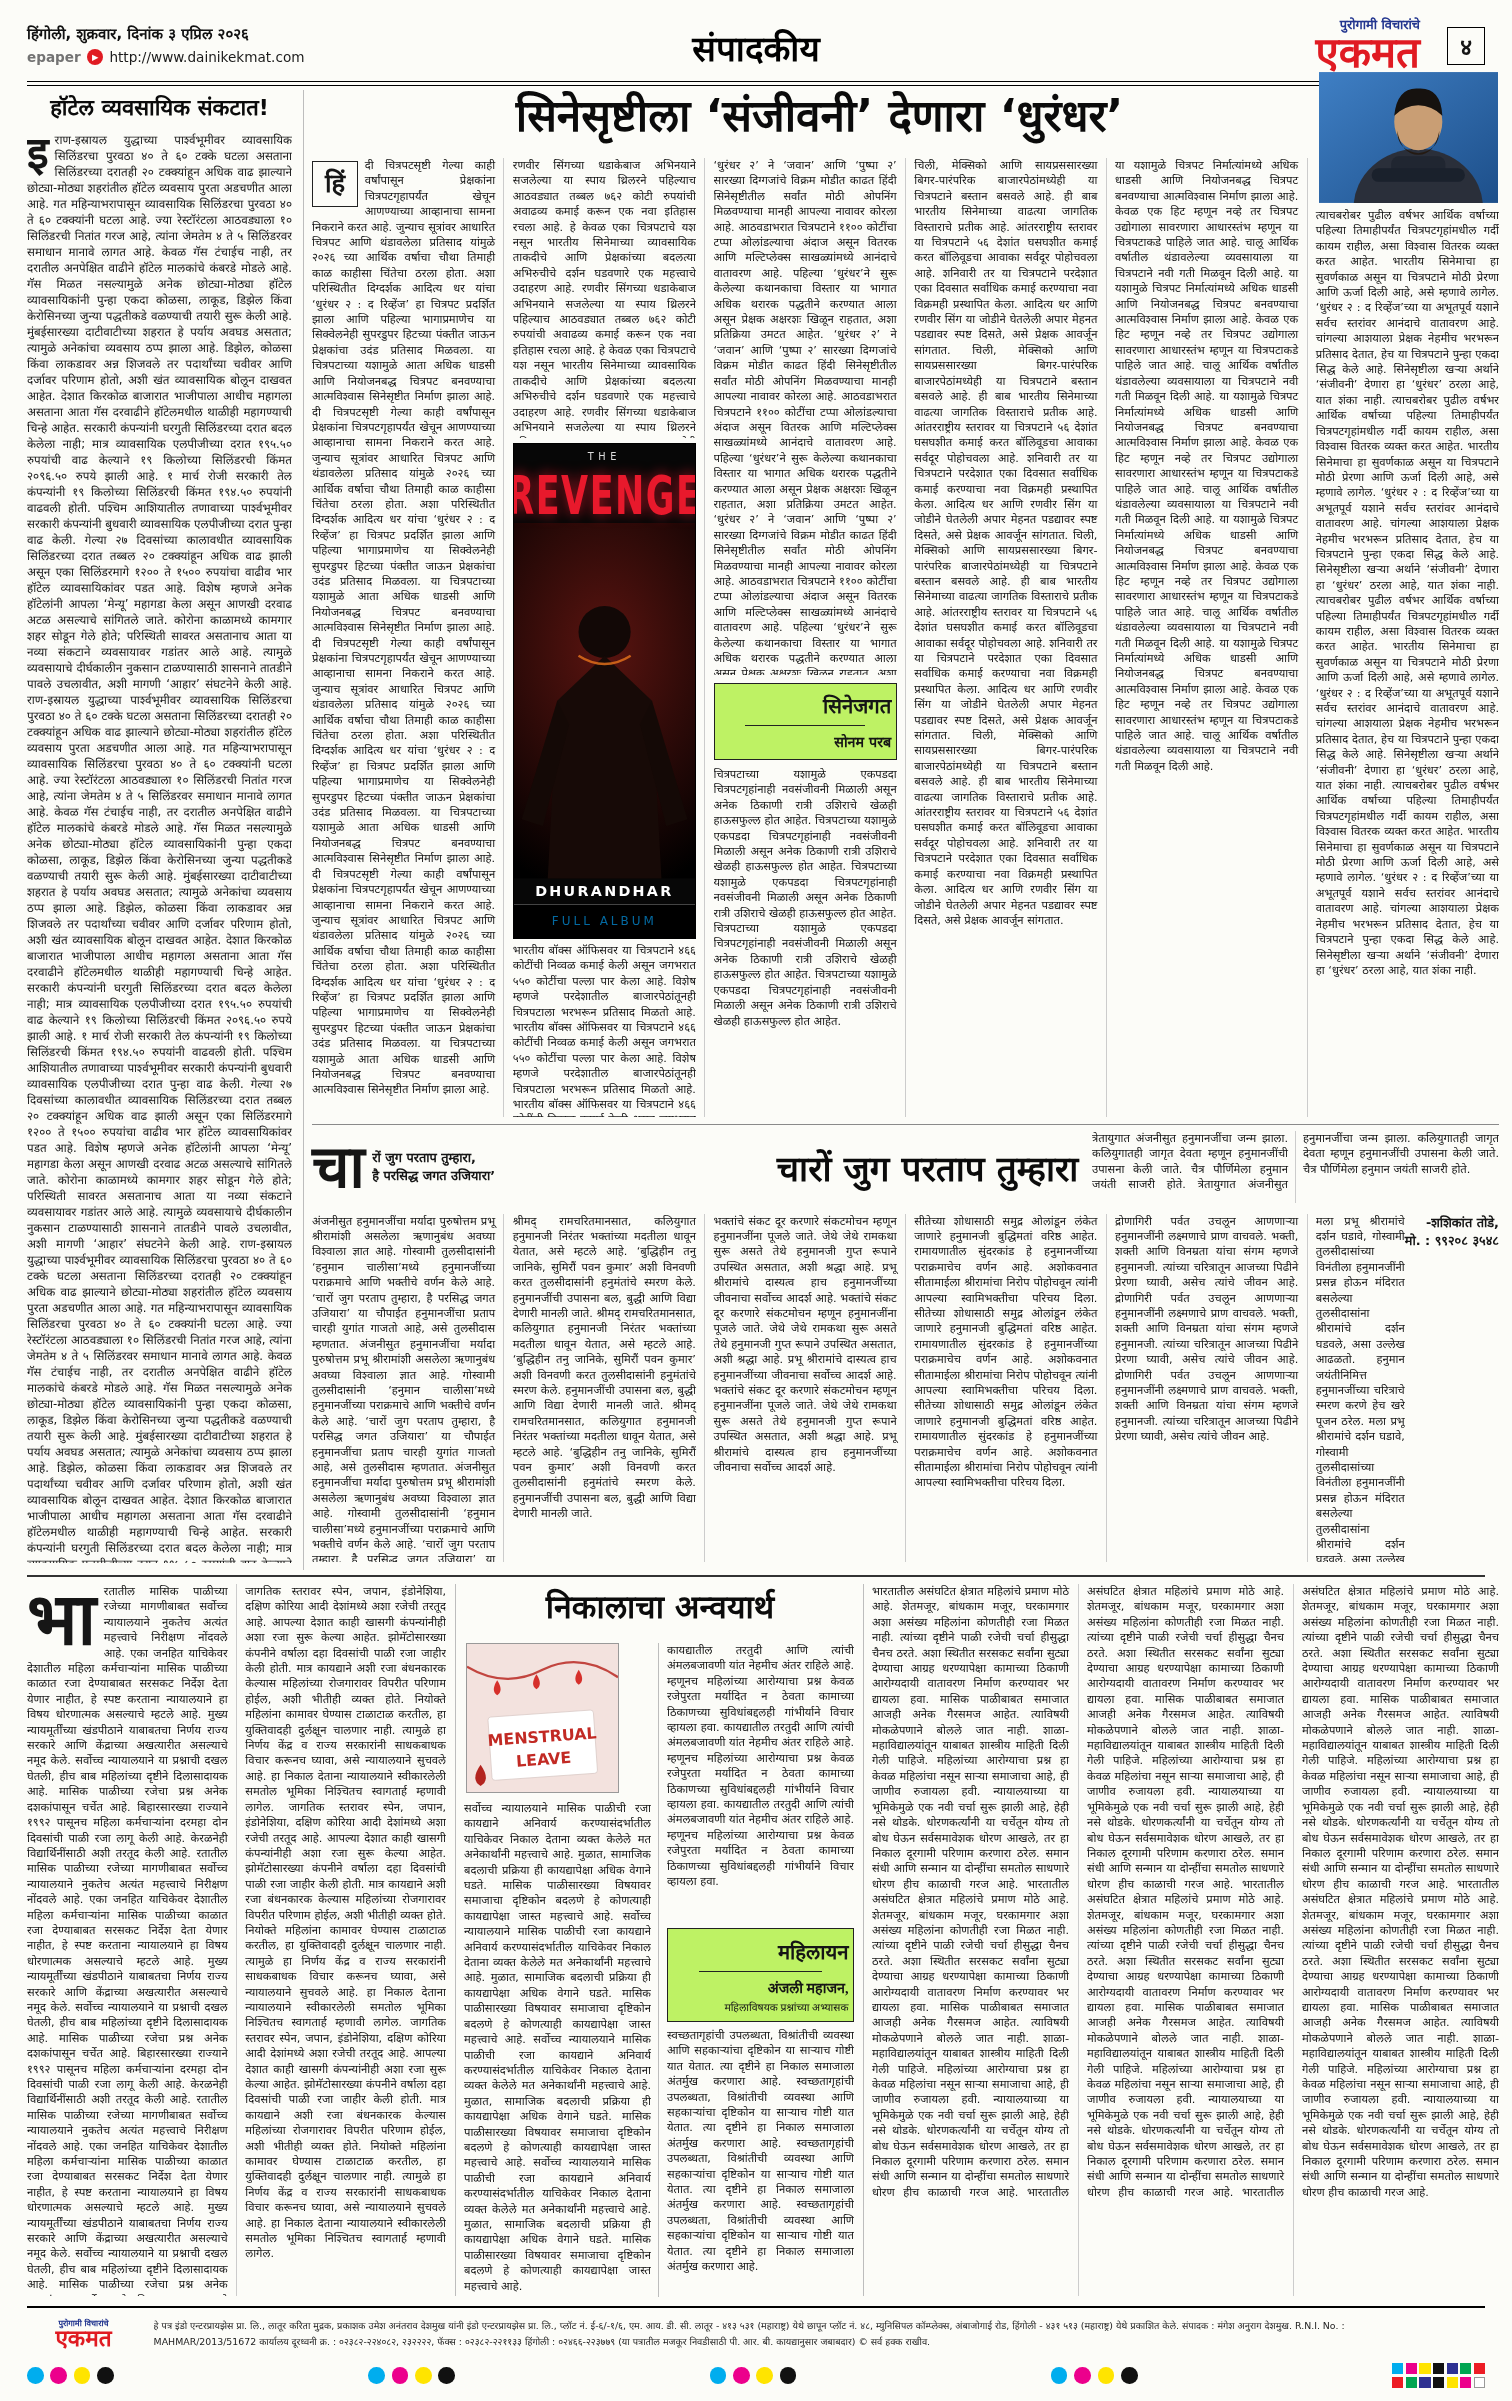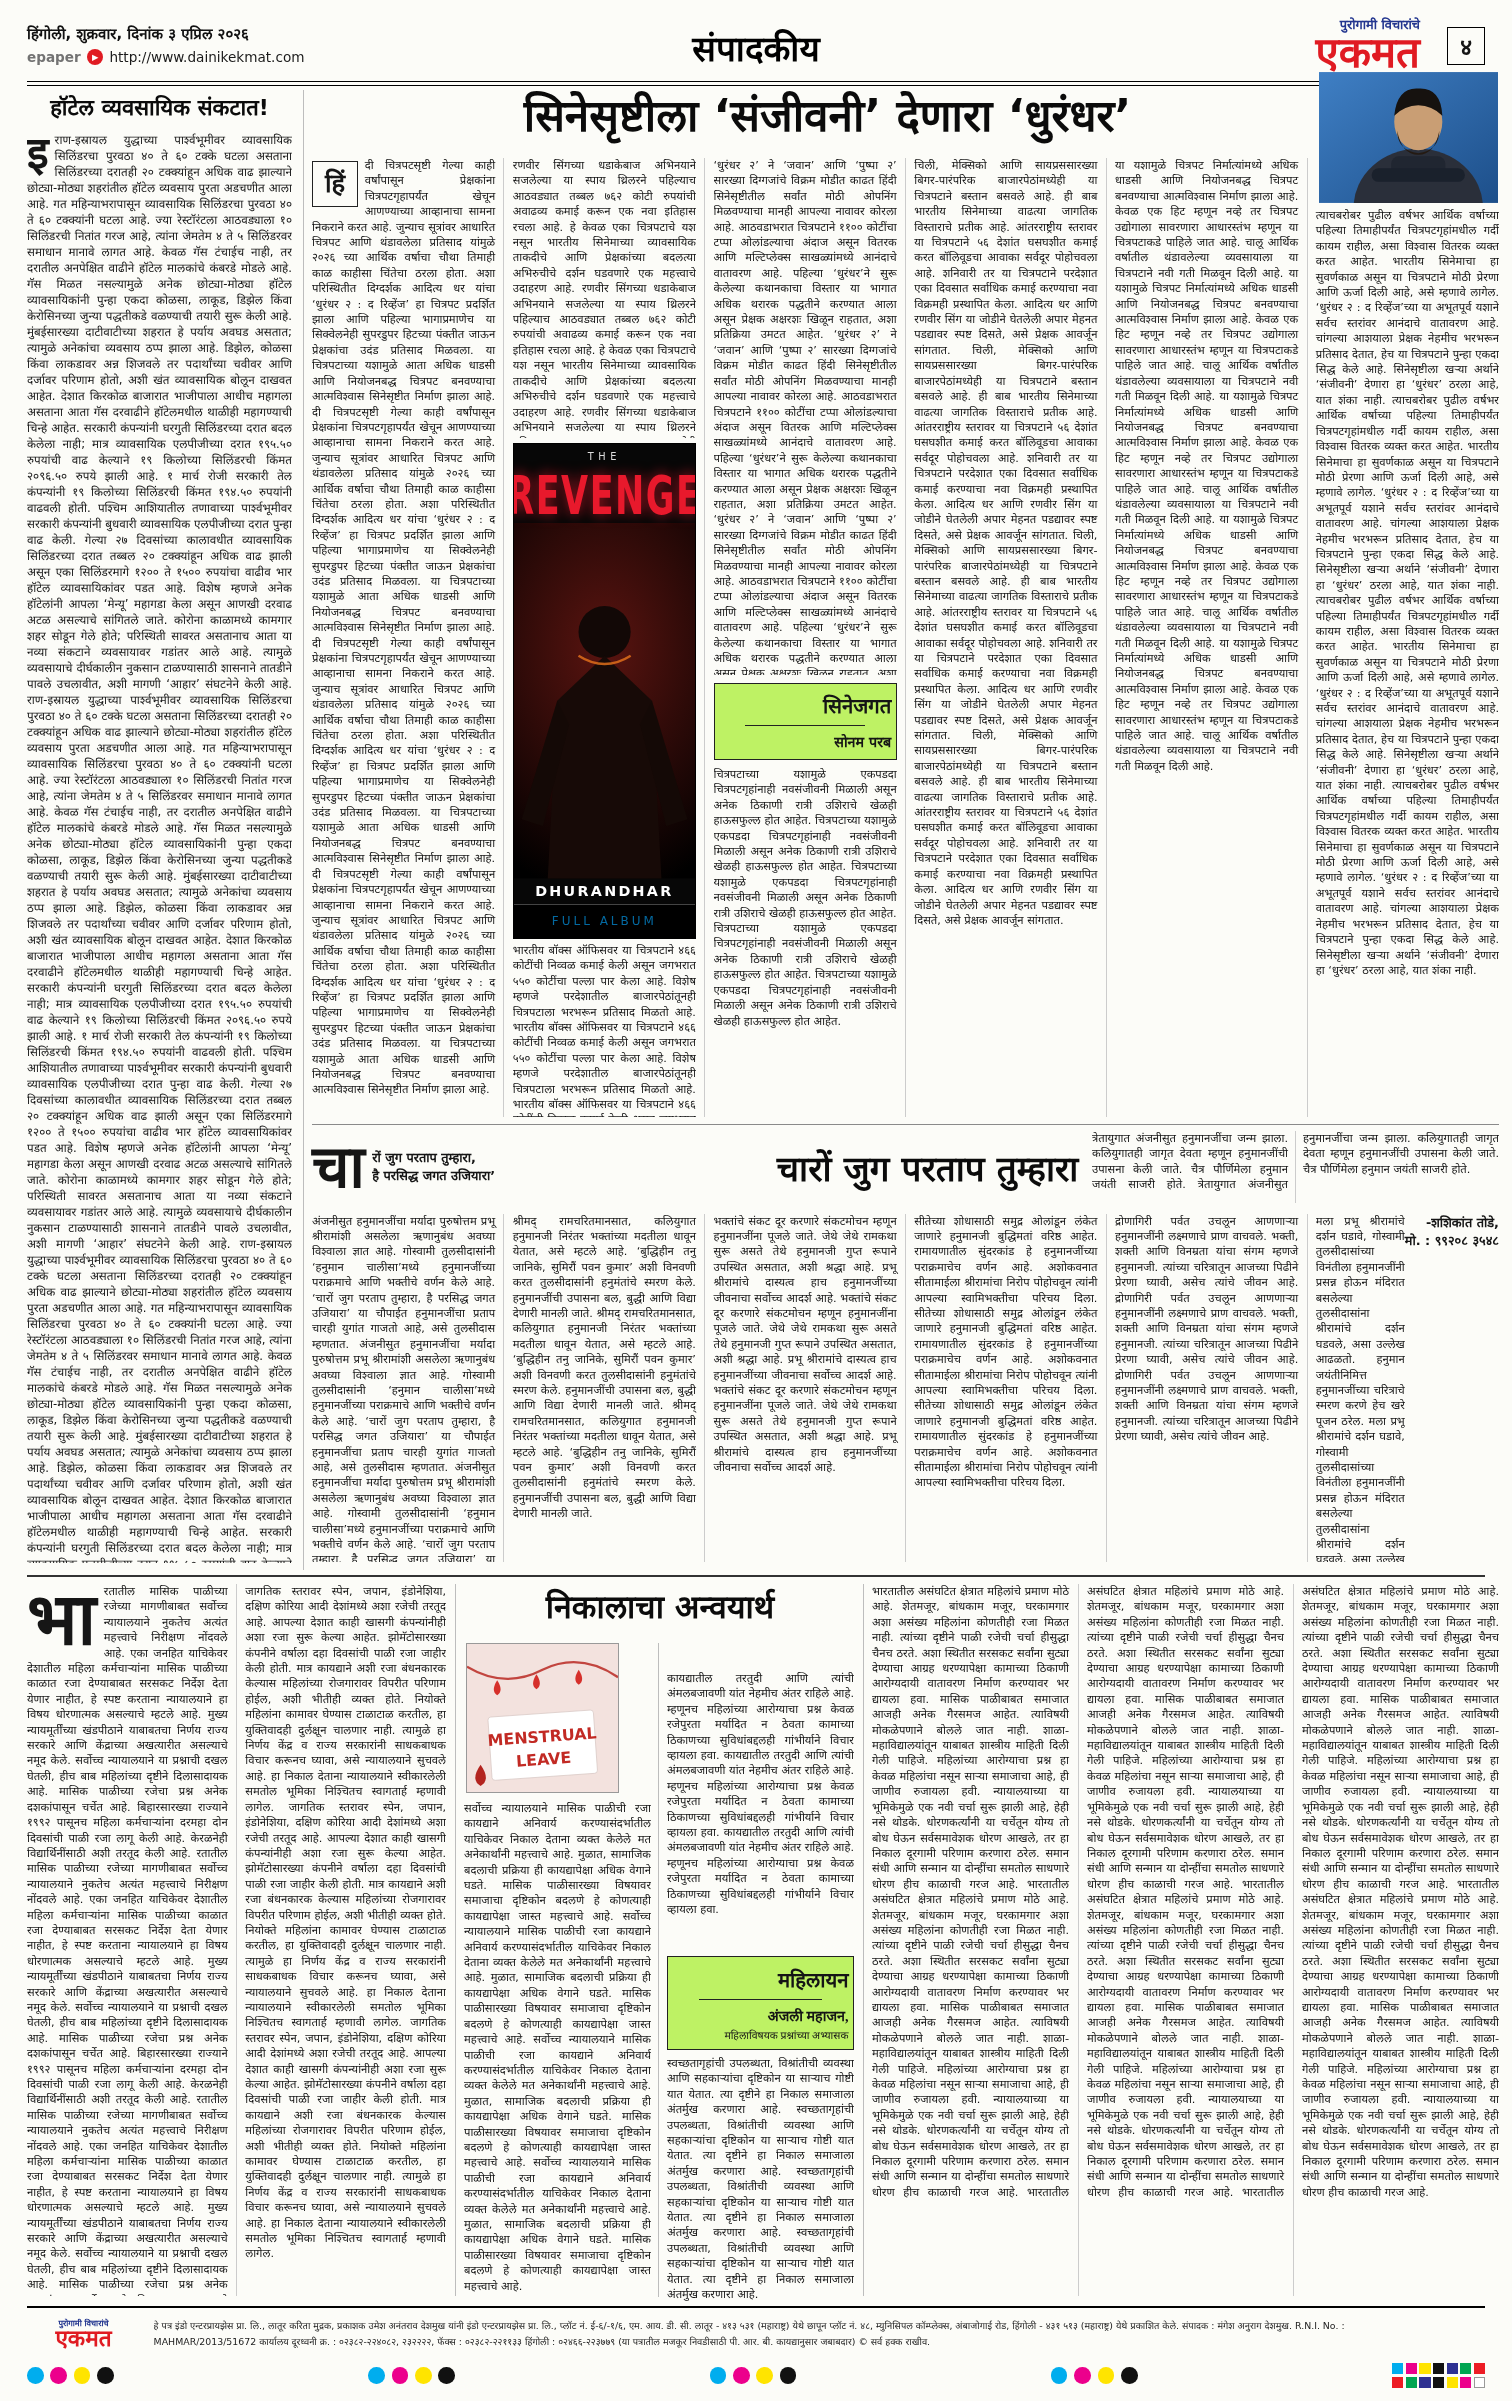--- a/index.html
+++ b/index.html
@@ -95,21 +95,21 @@
   <div class="abs hrule" style="left:27px;top:81px;width:1458px;"></div>
 
   <div class="abs" style="left:27px;top:93px;width:265px;height:1474px;">
     <div class="headline" style="font-size:22px;line-height:30px;margin-bottom:9px;">हॉटेल व्यवसायिक संकटात!</div>
     <div class="body-txt hotel-body" style="height:1431px;">
       <span class="dropcap-plain">इ</span><span>राण-इस्रायल युद्धाच्या पार्श्वभूमीवर व्यावसायिक सिलिंडरचा पुरवठा ४० ते ६० टक्के घटला असताना सिलिंडरच्या दरातही २० टक्क्यांहून अधिक वाढ झाल्याने छोट्या-मोठ्या शहरांतील हॉटेल व्यवसाय पुरता अडचणीत आला आहे. गत महिन्याभरापासून व्यावसायिक सिलिंडरचा पुरवठा ४० ते ६० टक्क्यांनी घटला आहे. ज्या रेस्टॉरंटला आठवड्याला १० सिलिंडरची नितांत गरज आहे, त्यांना जेमतेम ४ ते ५ सिलिंडरवर समाधान मानावे लागत आहे. केवळ गॅस टंचाईच नाही, तर दरातील अनपेक्षित वाढीने हॉटेल मालकांचे कंबरडे मोडले आहे. गॅस मिळत नसल्यामुळे अनेक छोट्या-मोठ्या हॉटेल व्यावसायिकांनी पुन्हा एकदा कोळसा, लाकूड, डिझेल किंवा केरोसिनच्या जुन्या पद्धतीकडे वळण्याची तयारी सुरू केली आहे. मुंबईसारख्या दाटीवाटीच्या शहरात हे पर्याय अवघड असतात; त्यामुळे अनेकांचा व्यवसाय ठप्प झाला आहे. डिझेल, कोळसा किंवा लाकडावर अन्न शिजवले तर पदार्थांच्या चवीवर आणि दर्जावर परिणाम होतो, अशी खंत व्यावसायिक बोलून दाखवत आहेत. देशात किरकोळ बाजारात भाजीपाला आधीच महागला असताना आता गॅस दरवाढीने हॉटेलमधील थाळीही महागण्याची चिन्हे आहेत. सरकारी कंपन्यांनी घरगुती सिलिंडरच्या दरात बदल केलेला नाही; मात्र व्यावसायिक एलपीजीच्या दरात १९५.५० रुपयांची वाढ केल्याने १९ किलोच्या सिलिंडरची किंमत २०९६.५० रुपये झाली आहे. १ मार्च रोजी सरकारी तेल कंपन्यांनी १९ किलोच्या सिलिंडरची किंमत १९४.५० रुपयांनी वाढवली होती. पश्चिम आशियातील तणावाच्या पार्श्वभूमीवर सरकारी कंपन्यांनी बुधवारी व्यावसायिक एलपीजीच्या दरात पुन्हा वाढ केली. गेल्या २७ दिवसांच्या कालावधीत व्यावसायिक सिलिंडरच्या दरात तब्बल २० टक्क्यांहून अधिक वाढ झाली असून एका सिलिंडरमागे १२०० ते १५०० रुपयांचा वाढीव भार हॉटेल व्यावसायिकांवर पडत आहे. विशेष म्हणजे अनेक हॉटेलांनी आपला ‘मेन्यू’ महागडा केला असून आणखी दरवाढ अटळ असल्याचे सांगितले जाते. कोरोना काळामध्ये कामगार शहर सोडून गेले होते; परिस्थिती सावरत असतानाच आता या नव्या संकटाने व्यवसायावर गडांतर आले आहे. त्यामुळे व्यवसायाचे दीर्घकालीन नुकसान टाळण्यासाठी शासनाने तातडीने पावले उचलावीत, अशी मागणी ‘आहार’ संघटनेने केली आहे. राण-इस्रायल युद्धाच्या पार्श्वभूमीवर व्यावसायिक सिलिंडरचा पुरवठा ४० ते ६० टक्के घटला असताना सिलिंडरच्या दरातही २० टक्क्यांहून अधिक वाढ झाल्याने छोट्या-मोठ्या शहरांतील हॉटेल व्यवसाय पुरता अडचणीत आला आहे. गत महिन्याभरापासून व्यावसायिक सिलिंडरचा पुरवठा ४० ते ६० टक्क्यांनी घटला आहे. ज्या रेस्टॉरंटला आठवड्याला १० सिलिंडरची नितांत गरज आहे, त्यांना जेमतेम ४ ते ५ सिलिंडरवर समाधान मानावे लागत आहे. केवळ गॅस टंचाईच नाही, तर दरातील अनपेक्षित वाढीने हॉटेल मालकांचे कंबरडे मोडले आहे. गॅस मिळत नसल्यामुळे अनेक छोट्या-मोठ्या हॉटेल व्यावसायिकांनी पुन्हा एकदा कोळसा, लाकूड, डिझेल किंवा केरोसिनच्या जुन्या पद्धतीकडे वळण्याची तयारी सुरू केली आहे. मुंबईसारख्या दाटीवाटीच्या शहरात हे पर्याय अवघड असतात; त्यामुळे अनेकांचा व्यवसाय ठप्प झाला आहे. डिझेल, कोळसा किंवा लाकडावर अन्न शिजवले तर पदार्थांच्या चवीवर आणि दर्जावर परिणाम होतो, अशी खंत व्यावसायिक बोलून दाखवत आहेत. देशात किरकोळ बाजारात भाजीपाला आधीच महागला असताना आता गॅस दरवाढीने हॉटेलमधील थाळीही महागण्याची चिन्हे आहेत. सरकारी कंपन्यांनी घरगुती सिलिंडरच्या दरात बदल केलेला नाही; मात्र व्यावसायिक एलपीजीच्या दरात १९५.५० रुपयांची वाढ केल्याने १९ किलोच्या सिलिंडरची किंमत २०९६.५० रुपये झाली आहे. १ मार्च रोजी सरकारी तेल कंपन्यांनी १९ किलोच्या सिलिंडरची किंमत १९४.५० रुपयांनी वाढवली होती. पश्चिम आशियातील तणावाच्या पार्श्वभूमीवर सरकारी कंपन्यांनी बुधवारी व्यावसायिक एलपीजीच्या दरात पुन्हा वाढ केली. गेल्या २७ दिवसांच्या कालावधीत व्यावसायिक सिलिंडरच्या दरात तब्बल २० टक्क्यांहून अधिक वाढ झाली असून एका सिलिंडरमागे १२०० ते १५०० रुपयांचा वाढीव भार हॉटेल व्यावसायिकांवर पडत आहे. विशेष म्हणजे अनेक हॉटेलांनी आपला ‘मेन्यू’ महागडा केला असून आणखी दरवाढ अटळ असल्याचे सांगितले जाते. कोरोना काळामध्ये कामगार शहर सोडून गेले होते; परिस्थिती सावरत असतानाच आता या नव्या संकटाने व्यवसायावर गडांतर आले आहे. त्यामुळे व्यवसायाचे दीर्घकालीन नुकसान टाळण्यासाठी शासनाने तातडीने पावले उचलावीत, अशी मागणी ‘आहार’ संघटनेने केली आहे. राण-इस्रायल युद्धाच्या पार्श्वभूमीवर व्यावसायिक सिलिंडरचा पुरवठा ४० ते ६० टक्के घटला असताना सिलिंडरच्या दरातही २० टक्क्यांहून अधिक वाढ झाल्याने छोट्या-मोठ्या शहरांतील हॉटेल व्यवसाय पुरता अडचणीत आला आहे. गत महिन्याभरापासून व्यावसायिक सिलिंडरचा पुरवठा ४० ते ६० टक्क्यांनी घटला आहे. ज्या रेस्टॉरंटला आठवड्याला १० सिलिंडरची नितांत गरज आहे, त्यांना जेमतेम ४ ते ५ सिलिंडरवर समाधान मानावे लागत आहे. केवळ गॅस टंचाईच नाही, तर दरातील अनपेक्षित वाढीने हॉटेल मालकांचे कंबरडे मोडले आहे. गॅस मिळत नसल्यामुळे अनेक छोट्या-मोठ्या हॉटेल व्यावसायिकांनी पुन्हा एकदा कोळसा, लाकूड, डिझेल किंवा केरोसिनच्या जुन्या पद्धतीकडे वळण्याची तयारी सुरू केली आहे. मुंबईसारख्या दाटीवाटीच्या शहरात हे पर्याय अवघड असतात; त्यामुळे अनेकांचा व्यवसाय ठप्प झाला आहे. डिझेल, कोळसा किंवा लाकडावर अन्न शिजवले तर पदार्थांच्या चवीवर आणि दर्जावर परिणाम होतो, अशी खंत व्यावसायिक बोलून दाखवत आहेत. देशात किरकोळ बाजारात भाजीपाला आधीच महागला असताना आता गॅस दरवाढीने हॉटेलमधील थाळीही महागण्याची चिन्हे आहेत. सरकारी कंपन्यांनी घरगुती सिलिंडरच्या दरात बदल केलेला नाही; मात्र व्यावसायिक एलपीजीच्या दरात १९५.५० रुपयांची वाढ केल्याने १९ किलोच्या सिलिंडरची किंमत २०९६.५० रुपये झाली आहे. १ मार्च रोजी सरकारी तेल कंपन्यांनी १९ किलोच्या सिलिंडरची किंमत १९४.५० रुपयांनी वाढवली होती. पश्चिम आशियातील तणावाच्या पार्श्वभूमीवर सरकारी कंपन्यांनी बुधवारी व्यावसायिक एलपीजीच्या दरात पुन्हा वाढ केली. गेल्या २७ दिवसांच्या कालावधीत व्यावसायिक सिलिंडरच्या दरात तब्बल २० टक्क्यांहून अधिक वाढ झाली असून एका सिलिंडरमागे १२०० ते १५०० रुपयांचा वाढीव भार हॉटेल व्यावसायिकांवर पडत आहे. विशेष म्हणजे अनेक हॉटेलांनी आपला ‘मेन्यू’ महागडा केला असून आणखी दरवाढ अटळ असल्याचे सांगितले जाते. कोरोना काळामध्ये कामगार शहर सोडून गेले होते; परिस्थिती सावरत असतानाच आता या नव्या संकटाने व्यवसायावर गडांतर आले आहे. त्यामुळे व्यवसायाचे दीर्घकालीन नुकसान टाळण्यासाठी शासनाने तातडीने पावले उचलावीत, अशी मागणी ‘आहार’ संघटनेने केली आहे.</span>
     </div>
   </div>
   <div class="abs vline" style="left:303px;top:90px;height:1480px;"></div>
 
-  <div class="abs headline" style="left:328px;top:84px;width:999px;height:66px;font-size:44px;line-height:63px;">सिनेसृष्टीला ‘संजीवनी’ देणारा ‘धुरंधर’</div>
+  <div class="abs headline" style="left:320px;top:84px;width:999px;height:66px;font-size:44px;line-height:63px;">सिनेसृष्टीला ‘संजीवनी’ देणारा ‘धुरंधर’</div>
 
   <div class="abs" style="left:1319px;top:72px;width:179px;height:131px;">
     <svg width="179" height="131" viewBox="0 0 238 174">
       <defs>
         <linearGradient id="phbg" x1="0" y1="0" x2="1" y2="1">
           <stop offset="0" stop-color="#3f7fc4"></stop>
             <stop offset="1" stop-color="#1d4f8a"></stop>
         </linearGradient>
       </defs>
       <rect width="238" height="174" fill="url(#phbg)"></rect>
@@ -217,21 +217,21 @@
         </g>
         <g transform="rotate(-4 100 130)">
           <rect x="30" y="92" width="140" height="84" rx="4" fill="#ffffff" stroke="#d8c9c5"></rect>
           <text x="100" y="130" text-anchor="middle" font-size="21" font-weight="bold" fill="#c22a24" font-family="DejaVu Sans, sans-serif">MENSTRUAL</text>
           <text x="100" y="160" text-anchor="middle" font-size="21" font-weight="bold" fill="#c22a24" font-family="DejaVu Sans, sans-serif">LEAVE</text>
         </g>
         <path d="M18 160 q-14 20 0 28 q14 -8 0 -28Z" fill="#b3241f"></path>
       </svg>
     </div>
     <div class="abs body-txt" style="left:0;top:217px;width:187px;height:495px;">सर्वोच्च न्यायालयाने मासिक पाळीची रजा कायद्याने अनिवार्य करण्यासंदर्भातील याचिकेवर निकाल देताना व्यक्त केलेले मत अनेकार्थांनी महत्त्वाचे आहे. मुळात, सामाजिक बदलाची प्रक्रिया ही कायद्यापेक्षा अधिक वेगाने घडते. मासिक पाळीसारख्या विषयावर समाजाचा दृष्टिकोन बदलणे हे कोणत्याही कायद्यापेक्षा जास्त महत्त्वाचे आहे. सर्वोच्च न्यायालयाने मासिक पाळीची रजा कायद्याने अनिवार्य करण्यासंदर्भातील याचिकेवर निकाल देताना व्यक्त केलेले मत अनेकार्थांनी महत्त्वाचे आहे. मुळात, सामाजिक बदलाची प्रक्रिया ही कायद्यापेक्षा अधिक वेगाने घडते. मासिक पाळीसारख्या विषयावर समाजाचा दृष्टिकोन बदलणे हे कोणत्याही कायद्यापेक्षा जास्त महत्त्वाचे आहे. सर्वोच्च न्यायालयाने मासिक पाळीची रजा कायद्याने अनिवार्य करण्यासंदर्भातील याचिकेवर निकाल देताना व्यक्त केलेले मत अनेकार्थांनी महत्त्वाचे आहे. मुळात, सामाजिक बदलाची प्रक्रिया ही कायद्यापेक्षा अधिक वेगाने घडते. मासिक पाळीसारख्या विषयावर समाजाचा दृष्टिकोन बदलणे हे कोणत्याही कायद्यापेक्षा जास्त महत्त्वाचे आहे. सर्वोच्च न्यायालयाने मासिक पाळीची रजा कायद्याने अनिवार्य करण्यासंदर्भातील याचिकेवर निकाल देताना व्यक्त केलेले मत अनेकार्थांनी महत्त्वाचे आहे. मुळात, सामाजिक बदलाची प्रक्रिया ही कायद्यापेक्षा अधिक वेगाने घडते. मासिक पाळीसारख्या विषयावर समाजाचा दृष्टिकोन बदलणे हे कोणत्याही कायद्यापेक्षा जास्त महत्त्वाचे आहे.</div>
-    <div class="abs" style="left:203px;top:59px;width:187px;height:654px;display:flex;flex-direction:column;margin-top:28px;">
+    <div class="abs" style="left:203px;top:59px;width:187px;height:654px;display:flex;flex-direction:column;">
       <div class="body-txt tblock" style="height:279px;">कायद्यातील तरतुदी आणि त्यांची अंमलबजावणी यांत नेहमीच अंतर राहिले आहे. म्हणूनच महिलांच्या आरोग्याचा प्रश्न केवळ रजेपुरता मर्यादित न ठेवता कामाच्या ठिकाणच्या सुविधांबद्दलही गांभीर्याने विचार व्हायला हवा. कायद्यातील तरतुदी आणि त्यांची अंमलबजावणी यांत नेहमीच अंतर राहिले आहे. म्हणूनच महिलांच्या आरोग्याचा प्रश्न केवळ रजेपुरता मर्यादित न ठेवता कामाच्या ठिकाणच्या सुविधांबद्दलही गांभीर्याने विचार व्हायला हवा. कायद्यातील तरतुदी आणि त्यांची अंमलबजावणी यांत नेहमीच अंतर राहिले आहे. म्हणूनच महिलांच्या आरोग्याचा प्रश्न केवळ रजेपुरता मर्यादित न ठेवता कामाच्या ठिकाणच्या सुविधांबद्दलही गांभीर्याने विचार व्हायला हवा.</div>
       <div class="colbox" style="margin:6px 0;font-family:Liberation Serif, serif;">
         <div class="cb-title">महिलायन</div>
         <div class="cb-sep"></div>
         <div class="cb-author">अंजली महाजन,</div>
         <div class="cb-desc">महिलाविषयक प्रश्नांच्या अभ्यासक</div>
       </div>
       <div class="body-txt tblock" style="flex:1;">स्वच्छतागृहांची उपलब्धता, विश्रांतीची व्यवस्था आणि सहकाऱ्यांचा दृष्टिकोन या साऱ्याच गोष्टी यात येतात. त्या दृष्टीने हा निकाल समाजाला अंतर्मुख करणारा आहे. स्वच्छतागृहांची उपलब्धता, विश्रांतीची व्यवस्था आणि सहकाऱ्यांचा दृष्टिकोन या साऱ्याच गोष्टी यात येतात. त्या दृष्टीने हा निकाल समाजाला अंतर्मुख करणारा आहे. स्वच्छतागृहांची उपलब्धता, विश्रांतीची व्यवस्था आणि सहकाऱ्यांचा दृष्टिकोन या साऱ्याच गोष्टी यात येतात. त्या दृष्टीने हा निकाल समाजाला अंतर्मुख करणारा आहे. स्वच्छतागृहांची उपलब्धता, विश्रांतीची व्यवस्था आणि सहकाऱ्यांचा दृष्टिकोन या साऱ्याच गोष्टी यात येतात. त्या दृष्टीने हा निकाल समाजाला अंतर्मुख करणारा आहे.</div>
     </div>
     <div class="abs vline" style="left:194px;top:59px;height:654px;"></div>

